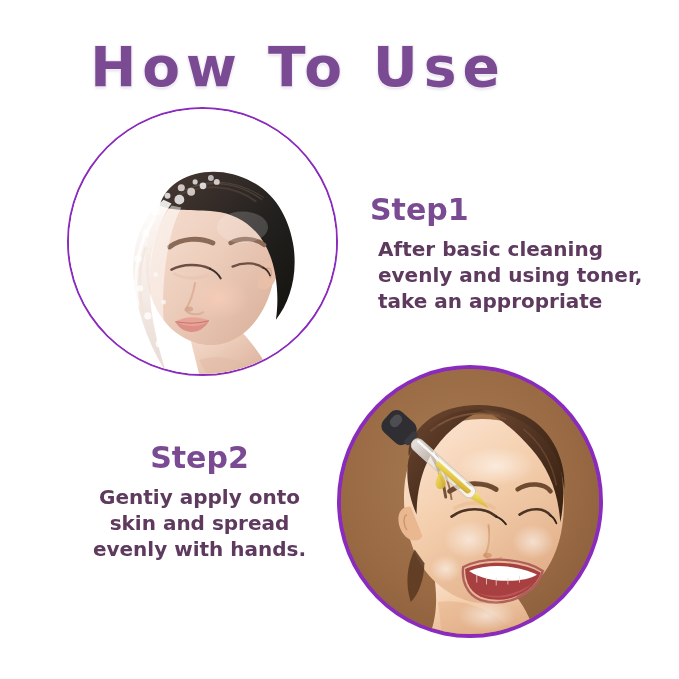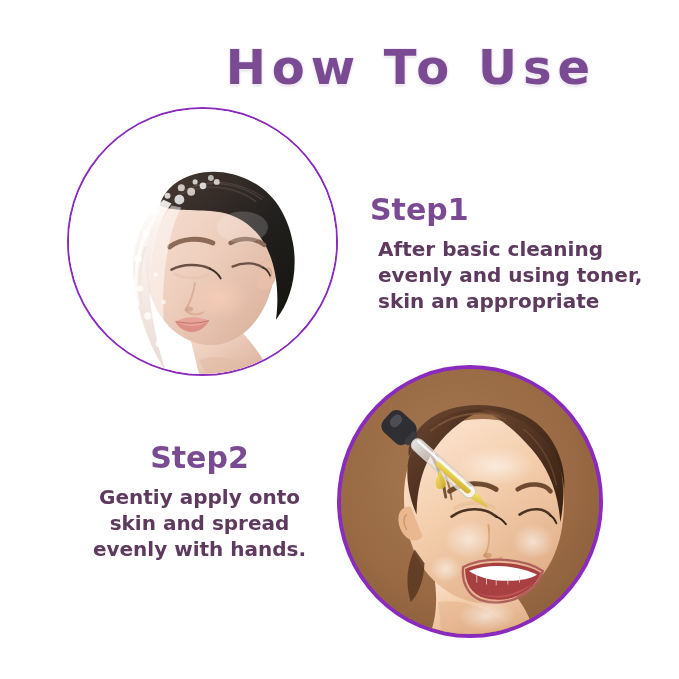--- a/index.html
+++ b/index.html
@@ -17,24 +17,24 @@
     background: #ffffff;
     overflow: hidden;
   }
 
   
   .title {
     position: absolute;
     left: 0;
     top: 36px;
     width: 596px;
-    text-align: right;
+    text-align: center;
     font-family: "DejaVu Sans", sans-serif;
     font-weight: 700;
-    font-size: 48px;
+    font-size: 55px;
     line-height: 62px;
     letter-spacing: 6px;
     color: #7a4a93;
     text-shadow:
       1px 1px 0 #f2eef5,
      -1px 1px 0 #f2eef5,
       1px -1px 0 #f2eef5,
      -1px -1px 0 #f2eef5,
       0 2px 3px rgba(200,190,205,0.55);
     white-space: nowrap;
@@ -198,21 +198,21 @@
         <circle cx="150" cy="74" r="3" fill="#f7f1ed"></circle>
       </g>
     </svg>
   </div>
 
   <div class="step-block step1-block">
     <div class="step-heading">Step1</div>
     <div class="step-body">
       <span class="line">After basic cleaning</span>
       <span class="line">evenly and using toner,</span>
-      <span class="line">skin an appropriate</span>
+      <span class="line">take an appropriate</span>
     </div>
   </div>
 
   <div class="step-block step2-block">
     <div class="step-heading">Step2</div>
     <div class="step-body">
       <span class="line">Gentiy apply onto</span>
       <span class="line">skin and spread</span>
       <span class="line">evenly with hands.</span>
     </div>

